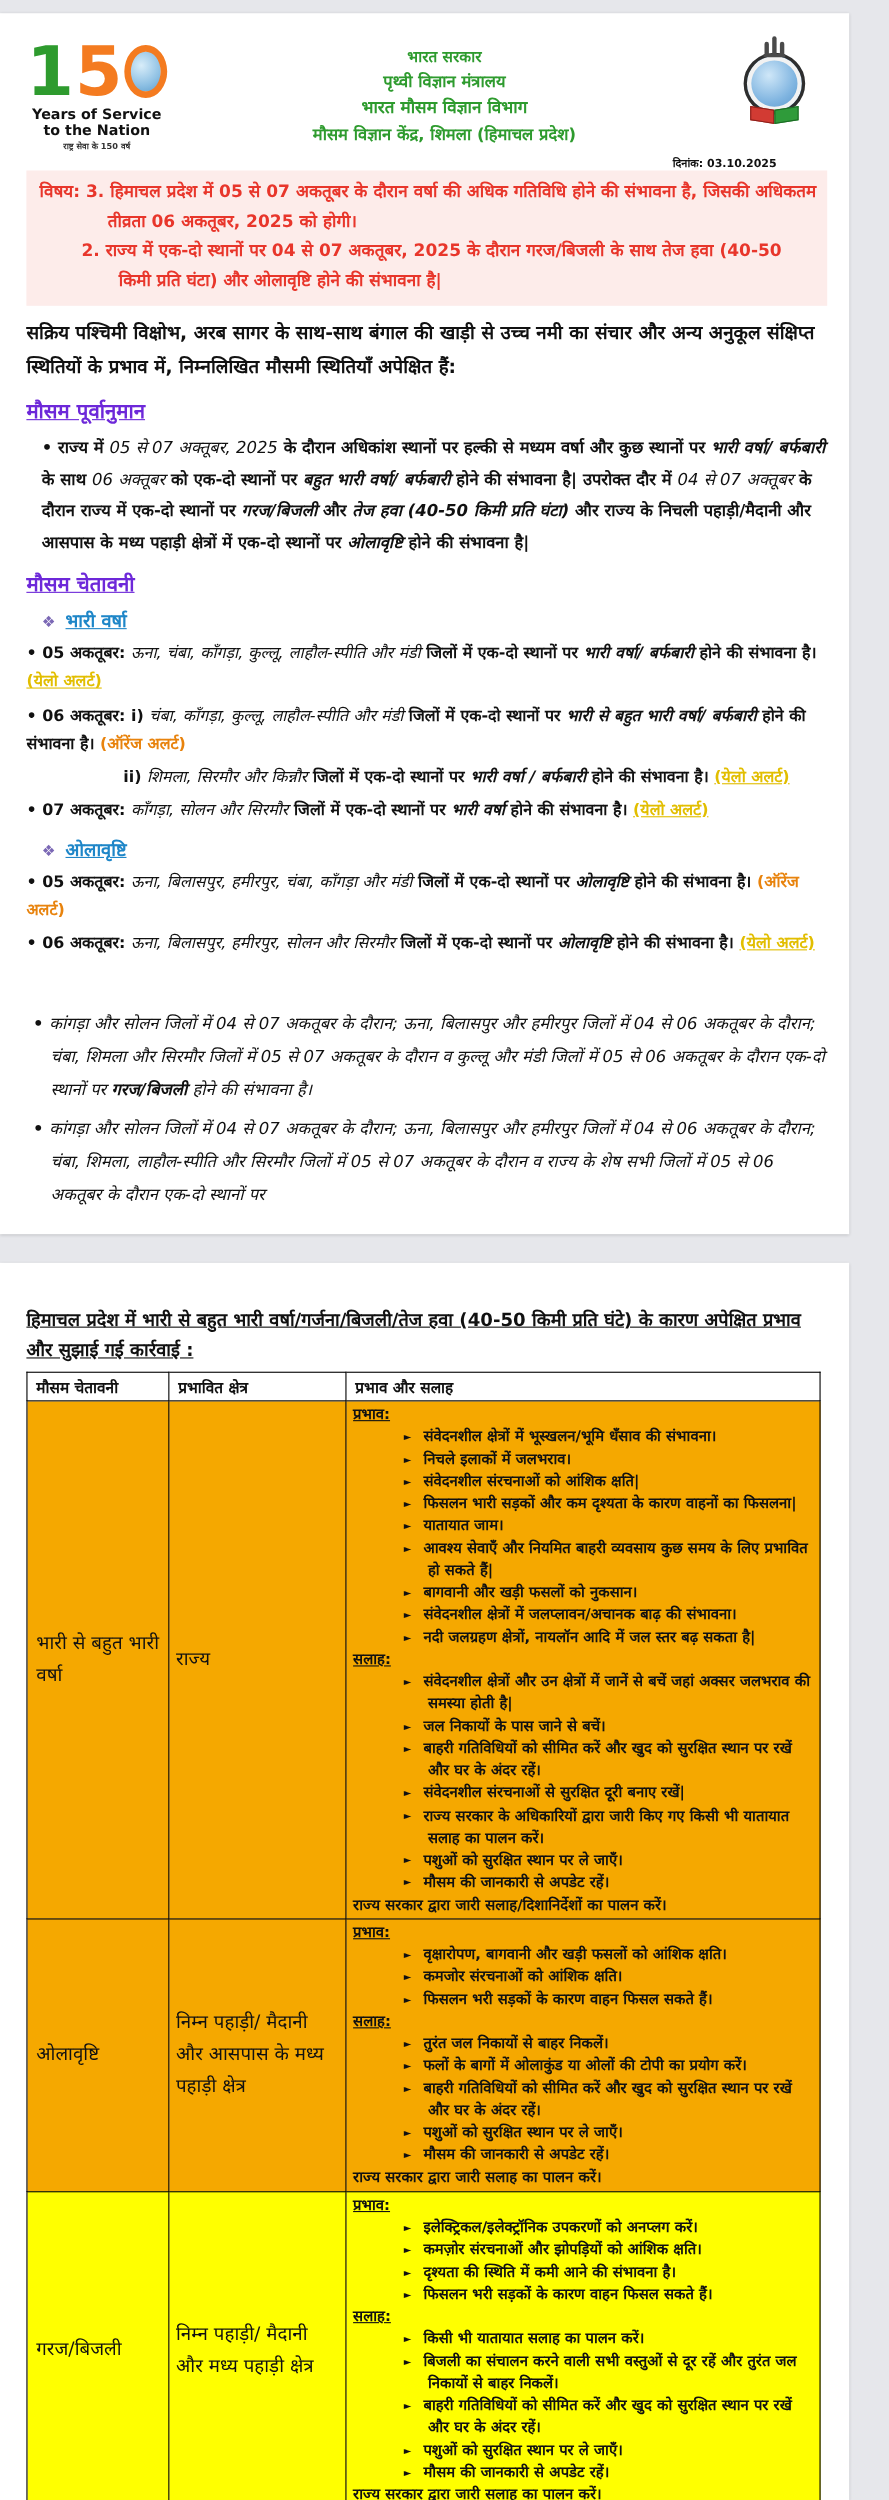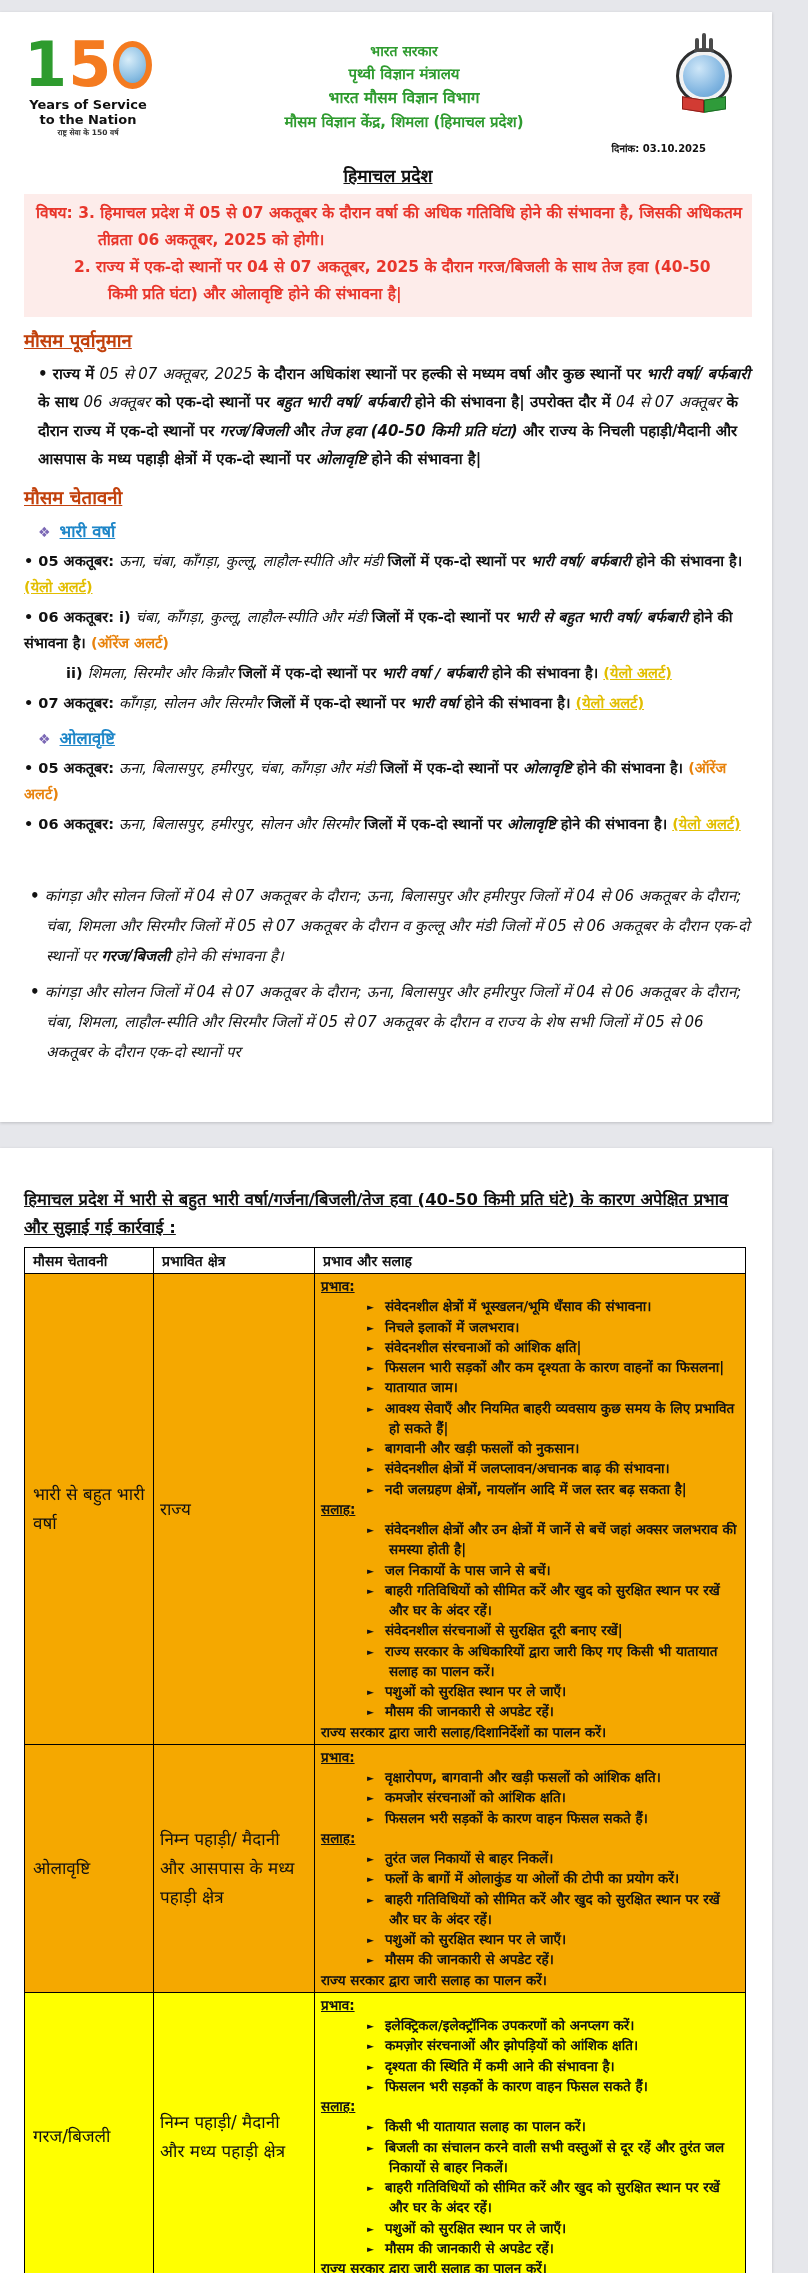--- a/index.html
+++ b/index.html
@@ -48,26 +48,26 @@
 
   
   .date-line{text-align:right;padding-right:46px;font-size:10px;font-weight:800;margin-top:4px;}
   .doc-title{text-align:center;font-size:17.5px;font-weight:800;margin:8px 0 7px;}
   .u{text-decoration:underline;}
   .subject{background:#FDECEA;color:#E8362B;font-weight:800;font-size:15.5px;line-height:1.75;
     padding:6px 8px 8px 12px;}
   .subject .s1{margin:0;padding-left:62px;text-indent:-62px;}
   .subject .s2{margin:0 0 0 38px;padding-left:34px;text-indent:-34px;}
   .synopsis{font-size:17px;font-weight:800;line-height:1.85;margin:10px 2px 10px 0;}
-  .sec-h{color:#c2410c;font-size:18.5px;font-weight:800;text-decoration:underline;margin:10px 0 8px;}
+  .sec-h{color:#6d28d9;font-size:18.5px;font-weight:800;text-decoration:underline;margin:10px 0 8px;}
   .bullet{font-size:15px;font-weight:600;line-height:1.9;margin:2px 0 6px 14px;}
   .bullet::before{content:"• ";font-weight:800;}
   .wbullet{font-size:14.5px;font-weight:600;line-height:1.8;margin:4px 0;}
   .wbullet::before{content:"• ";font-weight:800;}
-  .indent2{margin-left:42px;}
+  .indent2{margin-left:88px;}
   .indent2::before{content:"";}
   .bullet2{font-size:15px;font-weight:600;line-height:2.0;margin:6px 0;padding-left:22px;text-indent:-16px;}
   .bullet2::before{content:"• ";font-weight:800;}
   .sub-h{margin:10px 0 6px 14px;font-size:16.5px;}
   .diamond{color:#7B68B5;font-size:14px;margin-right:9px;font-weight:700;}
   .sub-t{color:#1E86C8;font-weight:800;text-decoration:underline;}
   .i{font-style:italic;font-weight:500;}
   .d{font-weight:800;}
   .hz{font-style:italic;font-weight:800;}
   .ay{color:#E2BE00;font-weight:800;text-decoration:underline;}
@@ -121,27 +121,27 @@
       <div class="ring"></div>
       <div class="ribbon">
           <span class="r1"></span>
           <span class="r2"></span>
         </div>
     </div>
   </div>
 
   <div class="date-line">दिनांक: 03.10.2025</div>
 
-  <div class="doc-title u">हिमाचल प्रदेश</div>
 
   <div class="subject">
     <p class="s1">विषय: 3. हिमाचल प्रदेश में 05 से 07 अकतूबर के दौरान वर्षा की अधिक गतिविधि होने की संभावना है, जिसकी अधिकतम तीव्रता 06 अकतूबर, 2025 को होगी।</p>
     <p class="s2">2. राज्य में एक-दो स्थानों पर 04 से 07 अकतूबर, 2025 के दौरान गरज/बिजली के साथ तेज हवा (40-50 किमी प्रति घंटा) और ओलावृष्टि होने की संभावना है|</p>
   </div>
 
+  <p class="synopsis">सक्रिय पश्चिमी विक्षोभ, अरब सागर के साथ-साथ बंगाल की खाड़ी से उच्च नमी का संचार और अन्य अनुकूल संक्षिप्त स्थितियों के प्रभाव में, निम्नलिखित मौसमी स्थितियाँ अपेक्षित हैं:</p>
 
   <div class="sec-h">मौसम पूर्वानुमान</div>
   <p class="bullet"><span>राज्य में </span><span class="i">05 से 07 अक्तूबर, 2025</span><span> के दौरान अधिकांश स्थानों पर हल्की से मध्यम वर्षा और कुछ स्थानों पर </span><span class="hz">भारी वर्षा/ बर्फबारी</span><span> के साथ </span><span class="i">06 अक्तूबर</span><span> को एक-दो स्थानों पर </span><span class="hz">बहुत भारी वर्षा/ बर्फबारी</span><span> होने की संभावना है| उपरोक्त दौर में </span><span class="i">04 से 07 अक्तूबर</span><span> के दौरान राज्य में एक-दो स्थानों पर </span><span class="hz">गरज/बिजली</span><span> और </span><span class="hz">तेज हवा (40-50 किमी प्रति घंटा)</span><span> और राज्य के निचली पहाड़ी/मैदानी और आसपास के मध्य पहाड़ी क्षेत्रों में एक-दो स्थानों पर </span><span class="hz">ओलावृष्टि</span><span> होने की संभावना है|</span></p>
 
   <div class="sec-h">मौसम चेतावनी</div>
 
   <div class="sub-h">
     <span class="diamond">❖</span><span class="sub-t">भारी वर्षा</span>
   </div>
   <p class="wbullet"><span class="d">05 अकतूबर: </span><span class="i">ऊना, चंबा, काँगड़ा, कुल्लू, लाहौल-स्पीति और मंडी</span><span> जिलों में एक-दो स्थानों पर </span><span class="hz">भारी वर्षा/ बर्फबारी</span><span> होने की संभावना है। </span><span class="ay">(येलो अलर्ट)</span></p>

